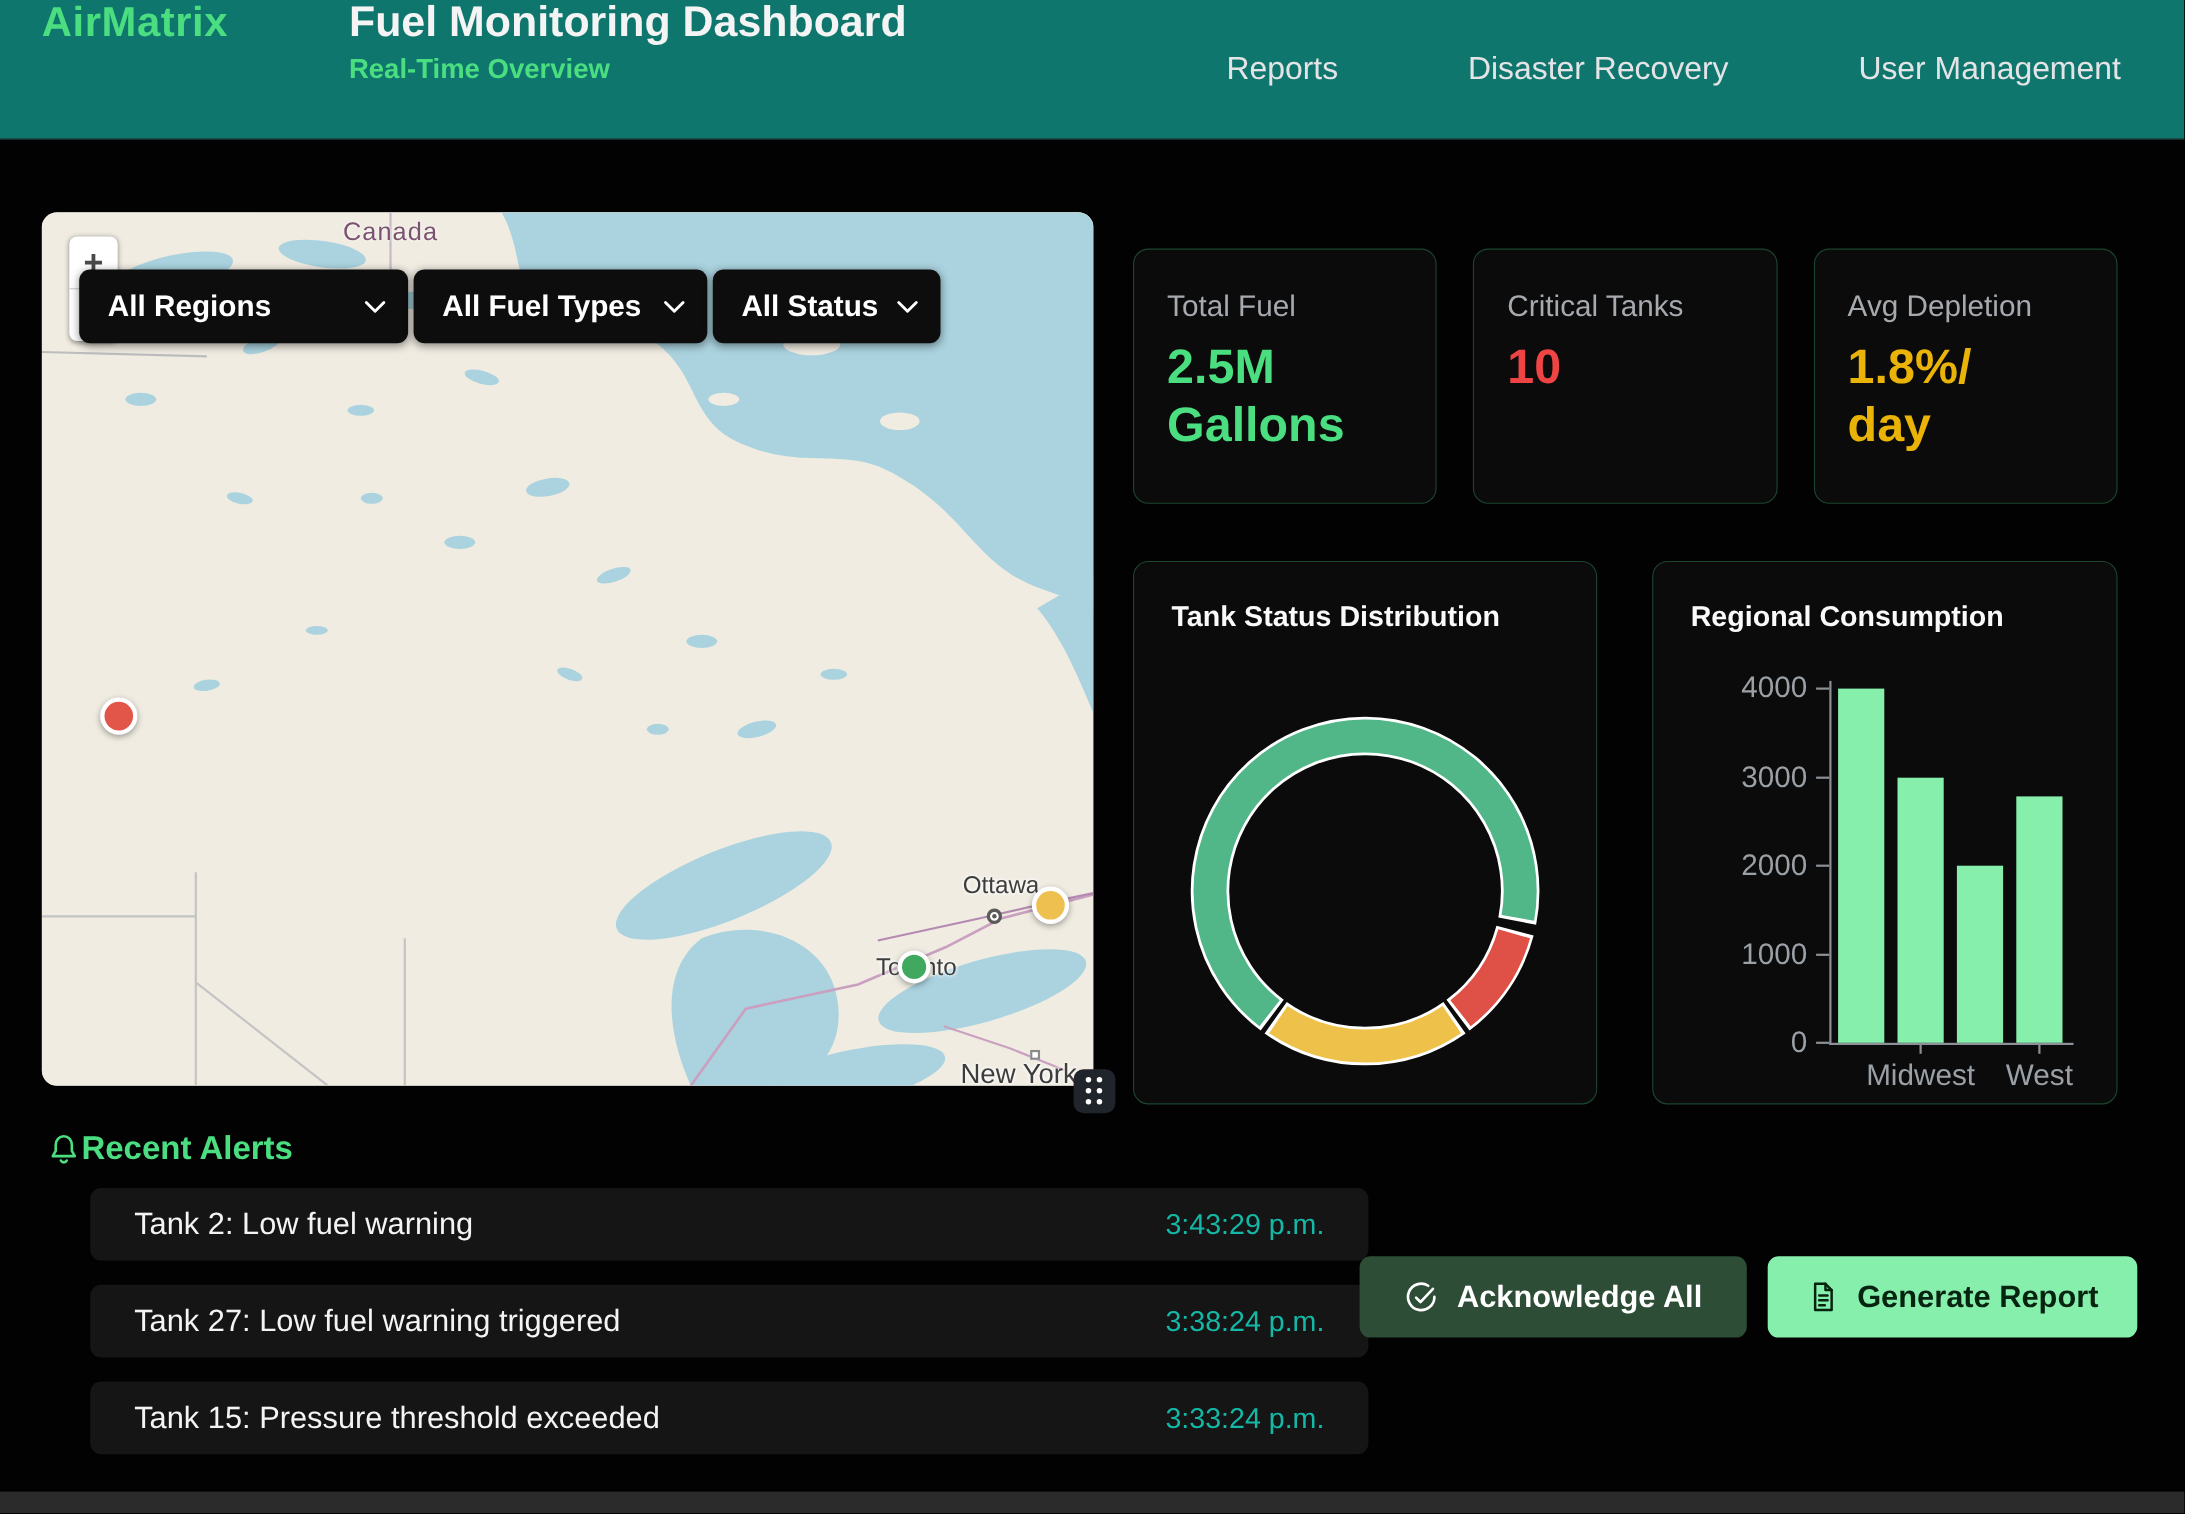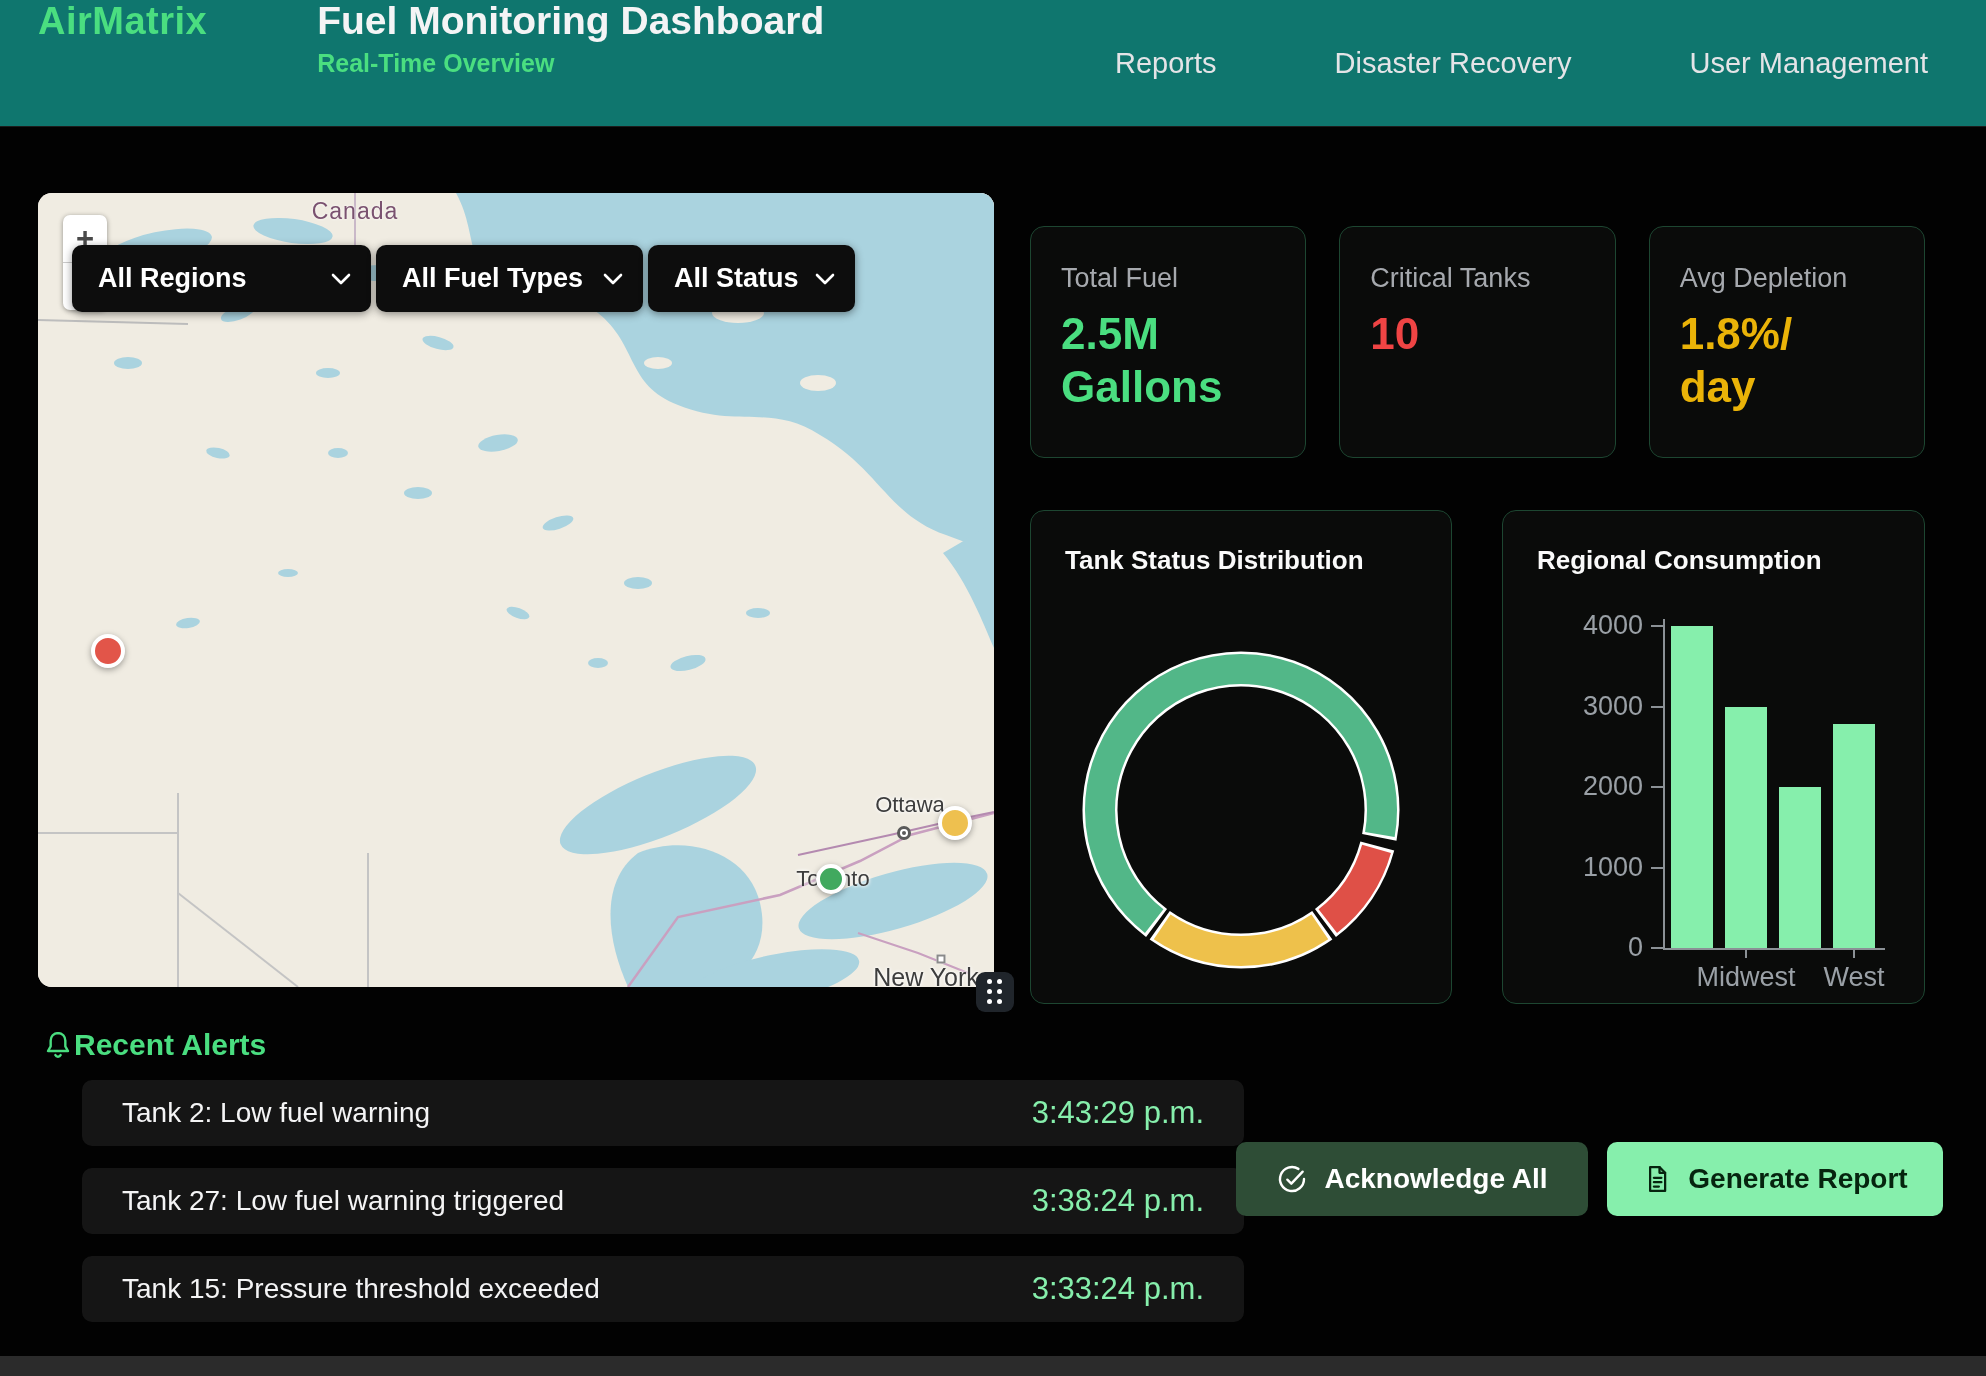--- a/index.html
+++ b/index.html
@@ -68,21 +68,21 @@
   .axis{position:absolute;background:#8b9196;}
   .bar{position:absolute;background:#86efac;}
   .xtick-label{position:absolute;transform:translateX(-50%);font-size:27px;color:#9aa0a6;}
 
   
   .alerts-header{position:absolute;left:42px;top:1028px;display:flex;align-items:center;}
   .alerts-title{font-size:30px;font-weight:700;color:#4ade80;}
   .alert-row{position:absolute;left:38px;width:1162px;height:66px;background:#151515;border-radius:10px;
              display:flex;align-items:center;justify-content:space-between;padding:0 40px;cursor:pointer;margin-left:44px;}
   .alert-text{font-size:28px;color:#f4f4f5;}
-  .alert-time{font-size:31px;color:#86efac;}
+  .alert-time{font-size:26px;color:#14b8a6;}
 
   
   .btn{position:absolute;top:1142px;height:74px;border-radius:10px;display:flex;align-items:center;
        justify-content:center;gap:16px;font-size:28px;font-weight:700;cursor:pointer;border:none;}
   .btn-ack{left:1236px;width:352px;background:#2e4d36;color:#fff;}
   .btn-gen{left:1607px;width:336px;background:#86efac;color:#06240f;}
 
   .bottom-strip{position:absolute;left:0;top:1356px;width:100%;height:20px;background:#2b2b2b;}
 </style>
 </head>

